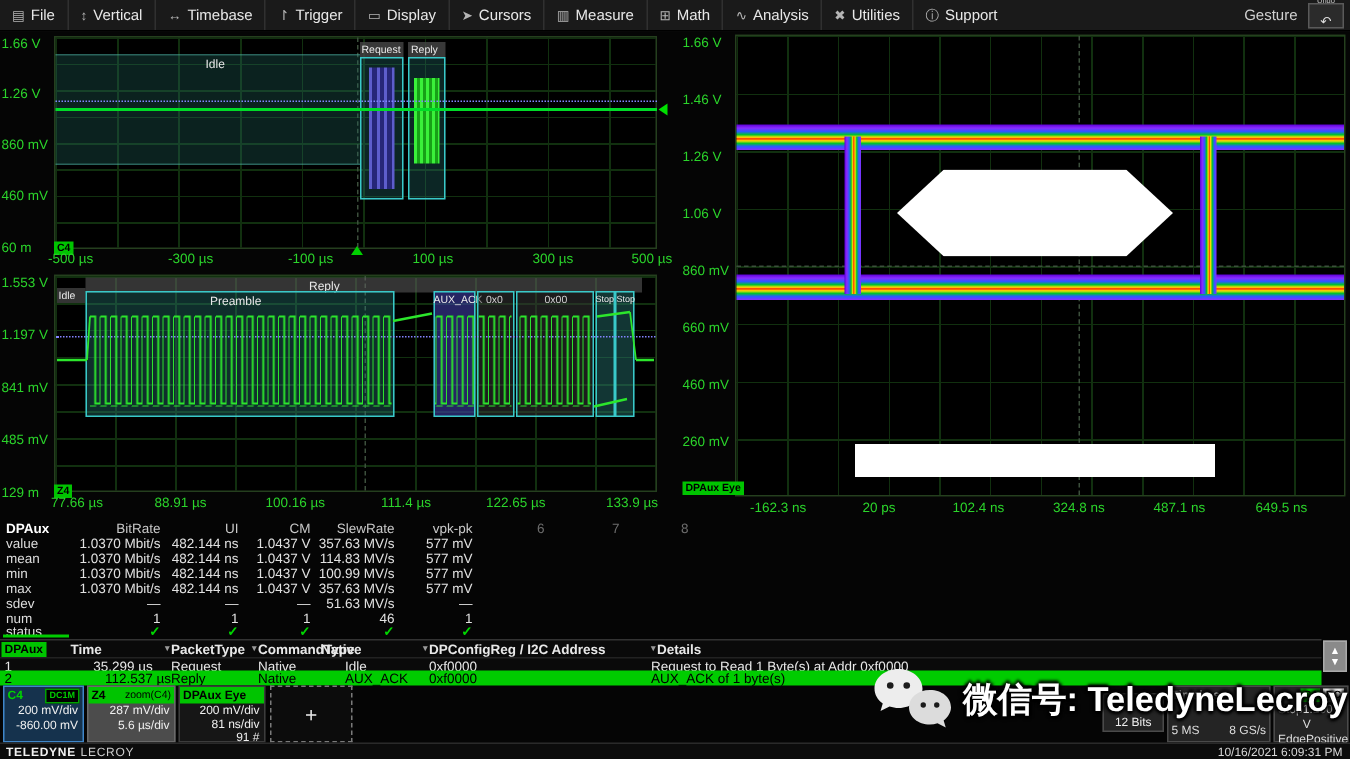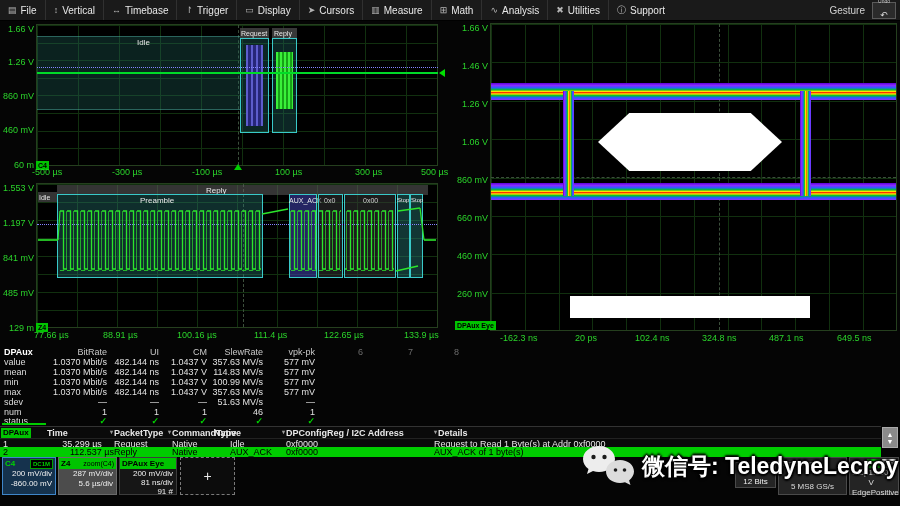--- a/index.html
+++ b/index.html
@@ -28,21 +28,21 @@
   .plot{position:absolute;background:#000;border:1px solid #253f1e}
   .grid-a{background-image:
       repeating-linear-gradient(to right,#11300f 0 1px,transparent 1px 41px),
       repeating-linear-gradient(to bottom,#11300f 0 1px,transparent 1px 17.6px)}
   .grid-b{background-image:
       repeating-linear-gradient(to right,#11300f 0 1px,transparent 1px 40px),
       repeating-linear-gradient(to bottom,#11300f 0 1px,transparent 1px 18px)}
   .grid-c{background-image:
       repeating-linear-gradient(to right,#11300f 0 1px,transparent 1px 33.8px),
       repeating-linear-gradient(to bottom,#11300f 0 1px,transparent 1px 38.4px)}
-  .yt{position:absolute;width:33px;text-align:right;font-size:9px;line-height:9px;color:#2bd42b}
+  .yt{position:absolute;width:33px;text-align:left;font-size:9px;line-height:9px;color:#2bd42b}
   .xt{position:absolute;font-size:9px;line-height:9px;color:#2bd42b;white-space:nowrap}
   .badge{position:absolute;background:#00c400;color:#000;font-size:7px;font-weight:bold;
          line-height:9px;padding:0 2px;white-space:nowrap}
   .ann{position:absolute;font-size:8px;line-height:9px;color:#e8e8e8;white-space:nowrap}
   .dashv{position:absolute;border-left:1px dashed #3c4f3c}
   .dashh{position:absolute;border-top:1px dashed #3c4f3c}
   .dotblue{position:absolute;border-top:1px dotted #8484ff}
   .trace{position:absolute;background:#00dc28}
   .tri-up{position:absolute;width:0;height:0;border-left:4px solid transparent;
           border-right:4px solid transparent;border-bottom:6px solid #00d000}
@@ -425,21 +425,21 @@
 
   <div class="desc" style="left:180px;width:55px;border:1px dashed #7a7a7a;background:#0c0c0c;display:flex;align-items:center;justify-content:center">
     <span style="font-size:14px;color:#e8e8e8">+</span>
   </div>
 
   <div class="desc" style="left:735px;top:462px;width:41px;height:26px;background:#242424;border:1px solid #4a4a4a;display:flex;align-items:flex-end;justify-content:center">
     <span style="color:#eee">12 Bits</span>
   </div>
   <div class="desc" style="left:778px;width:69px;background:#242424;border:1px solid #4a4a4a;padding:1px 2px">
     <div style="font-weight:bold;color:#e8e8e8">Timebase</div>
-    <div style="display:flex;justify-content:center;margin-top:13px">
+    <div style="display:flex;justify-content:space-between;margin-top:13px">
       <span>5 MS</span>
       <span>8 GS/s</span>
     </div>
   </div>
   <div class="desc" style="left:849px;width:50px;background:#242424;border:1px solid #4a4a4a;padding:1px 2px">
     <div style="display:flex;justify-content:flex-end;gap:2px;align-items:center">
       <span class="gbadge">C4</span>
       <span class="wbadge">DC</span>
     </div>
     <div style="display:flex;justify-content:space-between">
@@ -457,14 +457,19 @@
       <path d="M17 2 C8 2 1 8 1 15 c0 4 2 7.5 5.5 10 L5 30 l6-3 c2 .6 4 1 6 1 9 0 16-6 16-13 S26 2 17 2 Z" fill="#ededed"></path>
       <circle cx="11.5" cy="13" r="2.2" fill="#1c1c1c"></circle>
       <circle cx="22.5" cy="13" r="2.2" fill="#1c1c1c"></circle>
       <path d="M38 16 c-8 0-14 5-14 11.5 S30 39 38 39 c1.7 0 3.4-.3 5-.8 l5.5 2.8 -1.4-4.6 C50 34 52 31 52 27.5 52 21 46 16 38 16 Z" fill="#dcdcdc"></path>
       <circle cx="33.5" cy="26" r="1.8" fill="#1c1c1c"></circle>
       <circle cx="42.5" cy="26" r="1.8" fill="#1c1c1c"></circle>
     </svg>
     <span class="wmtext">微信号: TeledyneLecroy</span>
   </div>
 
+  <div class="statusbar">
+    <span class="brand-b">TELEDYNE</span>
+    <span class="brand-l">LECROY</span>
+    <span class="clock">10/16/2021 6:09:31 PM</span>
+  </div>
 
 </div>
 
 </body></html>

